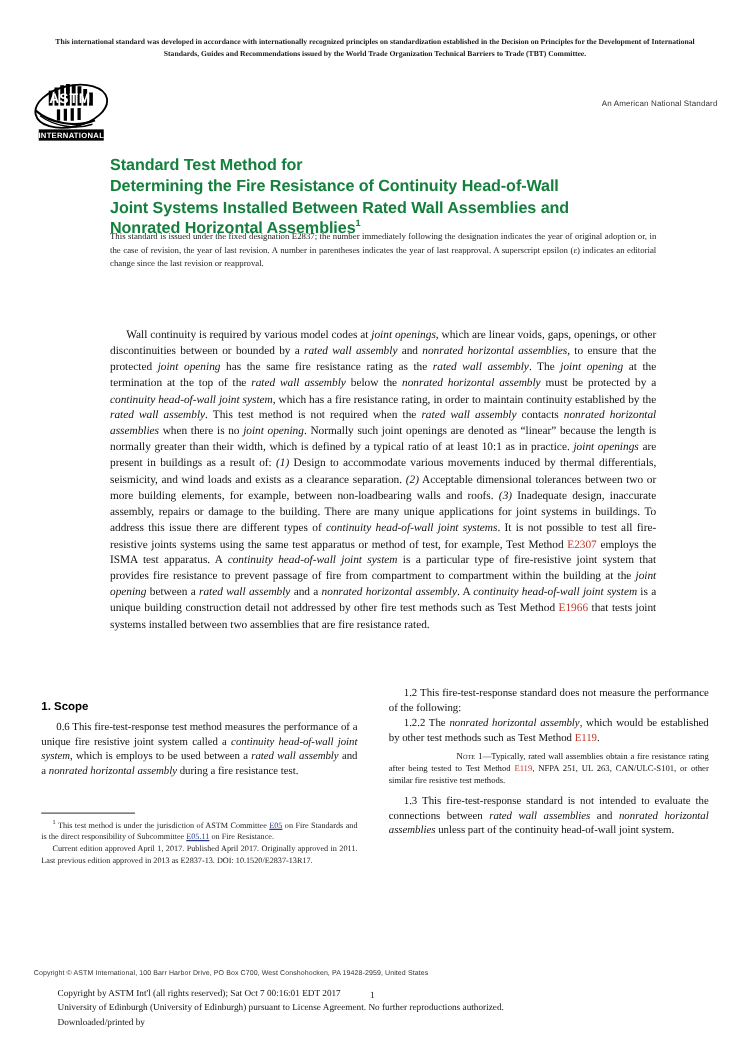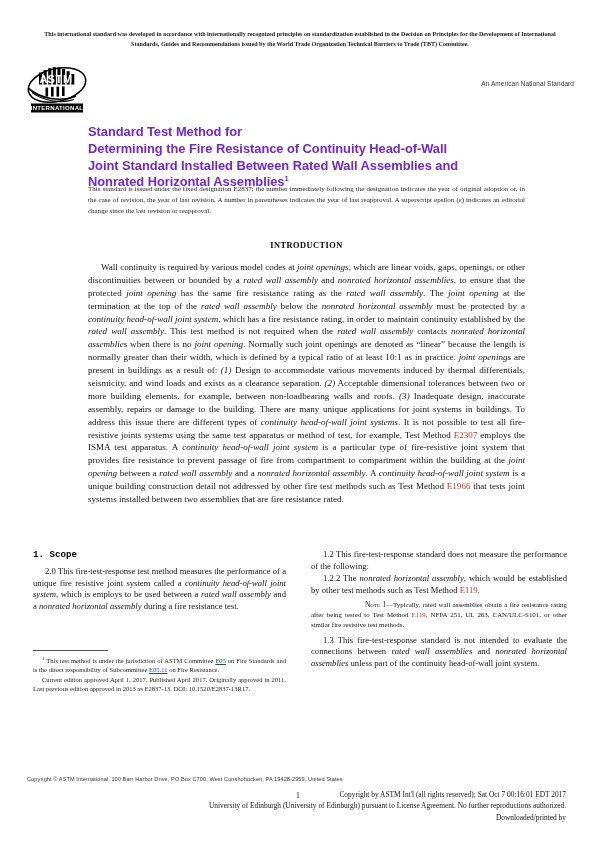--- a/index.html
+++ b/index.html
@@ -74,21 +74,21 @@
   
   .title-block {
     position: absolute;
     top: 124px;
     left: 88px;
     width: 440px;
     font-family: "Liberation Sans", sans-serif;
     font-size: 12.9px;
     font-weight: bold;
     line-height: 1.30;
-    color: #6d28d9;
+    color: #15803d;
     letter-spacing: -0.05px;
   }
   .title-block sup {
     font-size: 7.4px;
     vertical-align: super;
     line-height: 0;
   }
 
   
   .issued {
@@ -141,22 +141,22 @@
   }
   .col-right {
     position: absolute;
     top: 549px;
     left: 311px;
     width: 256px;
   }
   .sec-head {
     font-size: 9.2px;
     font-weight: bold;
-    margin: 0 0 6px 0;
-    font-family: Liberation Mono, monospace;
+    margin: 11px 0 6px 0;
+    font-family: Liberation Sans, sans-serif;
   }
   .para {
     font-size: 8.65px;
     line-height: 1.355;
     text-align: justify;
     text-indent: 12px;
     margin: 0 0 1px 0;
     color: #111;
   }
   .para i { font-style: italic; }
@@ -217,21 +217,20 @@
     letter-spacing: 0.08px;
   }
   .dl-block {
     position: absolute;
     top: 789px;
     left: 46px;
     width: 520px;
     font-size: 7.4px;
     line-height: 1.54;
     color: #111;
-    text-align: right;
   }
   .page-num {
     position: absolute;
     top: 791px;
     left: 296px;
     font-size: 7.6px;
     color: #111;
   }
 </style>
 </head>
@@ -281,35 +280,34 @@
         <text x="31" y="44.3" text-anchor="middle" fill="#fff" font-family="Liberation Sans, sans-serif" font-weight="bold" font-size="6.1" letter-spacing="0.25">INTERNATIONAL</text>
       </svg>
     </div>
 
     <div class="ansi-text">An American National Standard</div>
   </div>
 
   <div class="title-block">
     <span>Standard Test Method for</span><br>
     <span>Determining the Fire Resistance of Continuity Head-of-Wall</span><br>
-    <span>Joint Standard Installed Between Rated Wall Assemblies and</span><br>
+    <span>Joint Systems Installed Between Rated Wall Assemblies and</span><br>
     <span>Nonrated Horizontal Assemblies</span><sup>1</sup>
   </div>
 
   <div class="issued">This standard is issued under the fixed designation E2837; the number immediately following the designation indicates the year of original adoption or, in the case of revision, the year of last revision. A number in parentheses indicates the year of last reapproval. A superscript epsilon (ε) indicates an editorial change since the last revision or reapproval.</div>
 
-  <div class="intro-head">INTRODUCTION</div>
 
   <div class="intro-body">
     <span>Wall continuity is required by various model codes at </span><i>joint openings</i><span>, which are linear voids, gaps, openings, or other discontinuities between or bounded by a </span><i>rated wall assembly</i><span> and </span><i>nonrated horizontal assemblies</i><span>, to ensure that the protected </span><i>joint opening</i><span> has the same fire resistance rating as the </span><i>rated wall assembly</i><span>. The </span><i>joint opening</i><span> at the termination at the top of the </span><i>rated wall assembly</i><span> below the </span><i>nonrated horizontal assembly</i><span> must be protected by a </span><i>continuity head-of-wall joint system</i><span>, which has a fire resistance rating, in order to maintain continuity established by the </span><i>rated wall assembly</i><span>. This test method is not required when the </span><i>rated wall assembly</i><span> contacts </span><i>nonrated horizontal assemblies</i><span> when there is no </span><i>joint opening</i><span>. Normally such joint openings are denoted as “linear” because the length is normally greater than their width, which is defined by a typical ratio of at least 10:1 as in practice. </span><i>joint openings</i><span> are present in buildings as a result of: </span><span class="num-it">(1)</span><span> Design to accommodate various movements induced by thermal differentials, seismicity, and wind loads and exists as a clearance separation. </span><span class="num-it">(2)</span><span> Acceptable dimensional tolerances between two or more building elements, for example, between non-loadbearing walls and roofs. </span><span class="num-it">(3)</span><span> Inadequate design, inaccurate assembly, repairs or damage to the building. There are many unique applications for joint systems in buildings. To address this issue there are different types of </span><i>continuity head-of-wall joint systems</i><span>. It is not possible to test all fire-resistive joints systems using the same test apparatus or method of test, for example, Test Method </span><span class="lnk-red">E2307</span><span> employs the ISMA test apparatus. A </span><i>continuity head-of-wall joint system</i><span> is a particular type of fire-resistive joint system that provides fire resistance to prevent passage of fire from compartment to compartment within the building at the </span><i>joint opening</i><span> between a </span><i>rated wall assembly</i><span> and a </span><i>nonrated horizontal assembly</i><span>. A </span><i>continuity head-of-wall joint system</i><span> is a unique building construction detail not addressed by other fire test methods such as Test Method </span><span class="lnk-red">E1966</span><span> that tests joint systems installed between two assemblies that are fire resistance rated.</span>
   </div>
 
   <div class="col-left">
     <div class="sec-head">1. Scope</div>
-    <p class="para"><span>2.0 This fire-test-response test method measures the performance of a unique fire resistive joint system called a </span><i>continuity head-of-wall joint system</i><span>, which is employs to be used between a </span><i>rated wall assembly</i><span> and a </span><i>nonrated horizontal assembly</i><span> during a fire resistance test.</span></p>
+    <p class="para"><span>0.6 This fire-test-response test method measures the performance of a unique fire resistive joint system called a </span><i>continuity head-of-wall joint system</i><span>, which is employs to be used between a </span><i>rated wall assembly</i><span> and a </span><i>nonrated horizontal assembly</i><span> during a fire resistance test.</span></p>
   </div>
 
   <div class="footnote-block">
     <div class="fn-rule"></div>
     <p class="fn-para indent"><sup>1</sup> <span>This test method is under the jurisdiction of ASTM Committee </span><span class="lnk-blue">E05</span><span> on Fire Standards and is the direct responsibility of Subcommittee </span><span class="lnk-blue">E05.11</span><span> on Fire Resistance.</span></p>
     <p class="fn-para indent">Current edition approved April 1, 2017. Published April 2017. Originally approved in 2011. Last previous edition approved in 2013 as E2837-13. DOI: 10.1520/E2837-13R17.</p>
   </div>
 
   <div class="col-right">
     <p class="para">1.2 This fire-test-response standard does not measure the performance of the following:</p>

